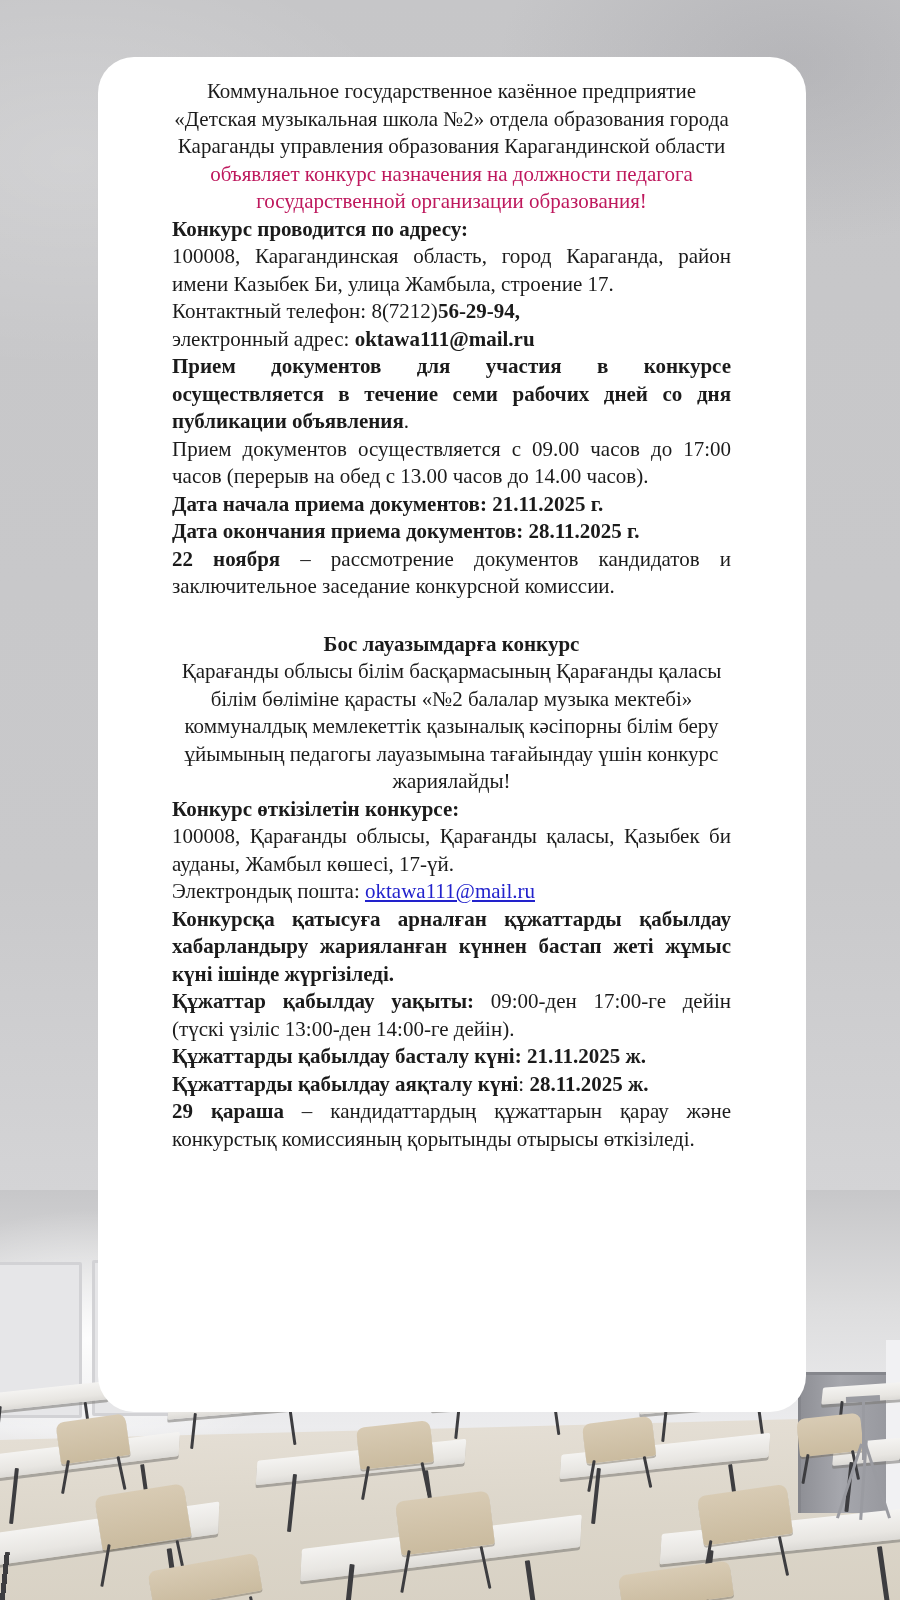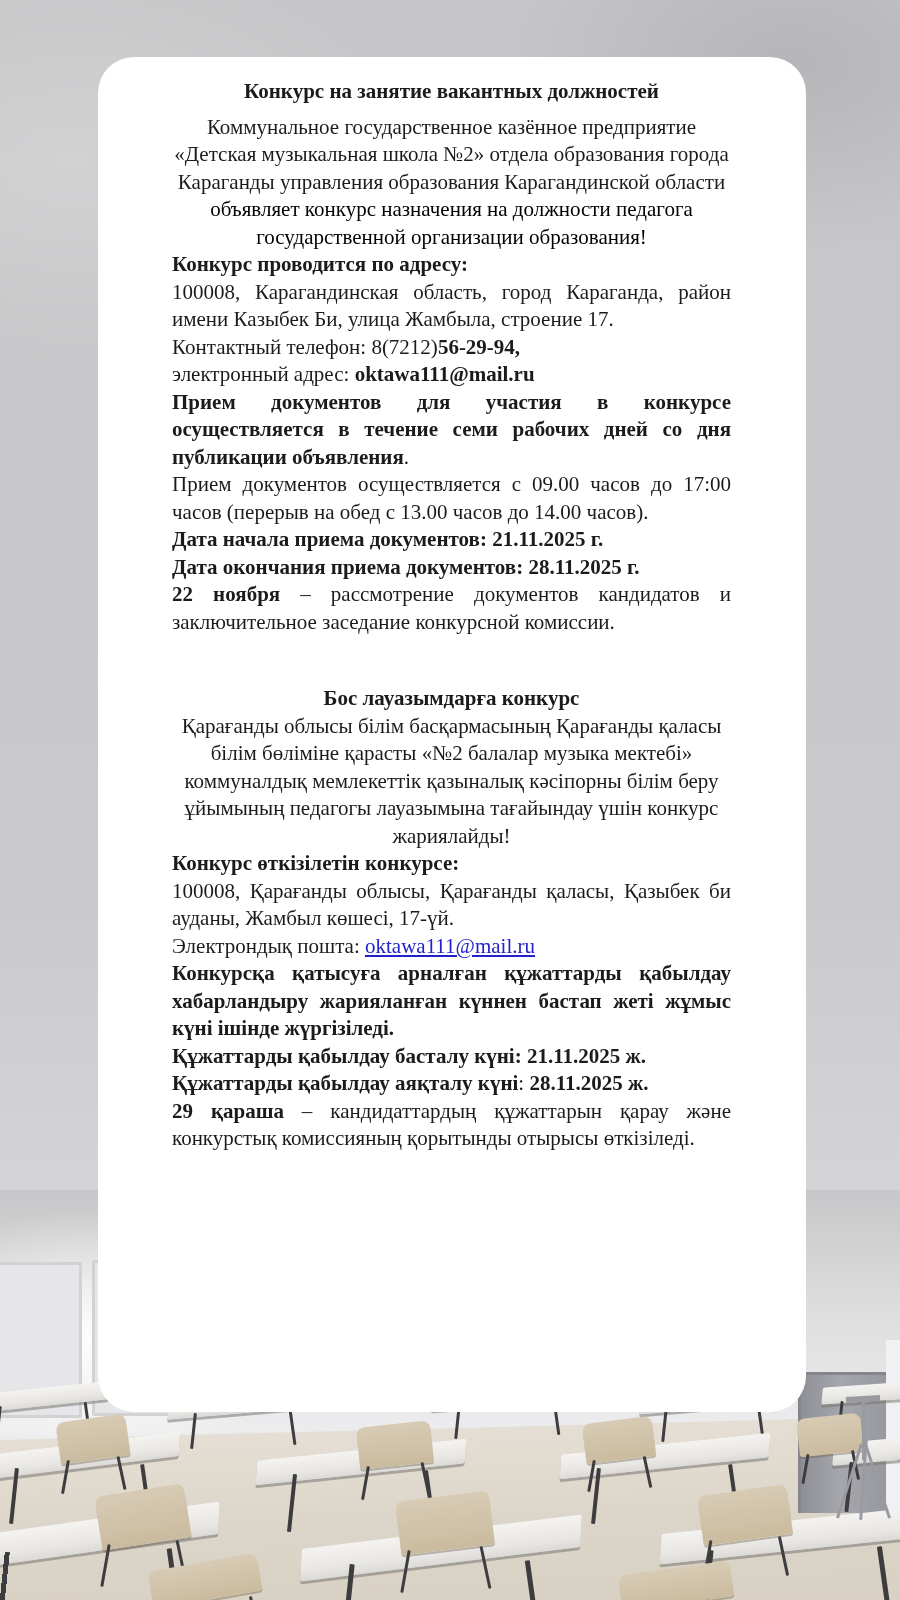--- a/index.html
+++ b/index.html
@@ -62,23 +62,23 @@
   
   .card{
     position:absolute;left:98px;top:57px;width:708px;height:1355px;
     background:#ffffff;border-radius:36px;box-sizing:border-box;
     padding:21px 75px 0 74px;
   }
   .line{margin:0;font-size:21px;line-height:27.5px;color:#1b1b1b;}
   .center{text-align:center;}
   .justify{text-align:justify;}
   .b{font-weight:bold;}
-  .muted{color:#000000;}
+  .muted{color:#be185d;}
   .gap-after{margin-bottom:8px;}
-  .gap-before{margin-top:49px;text-align:center;}
+  .gap-before{margin-top:30px;text-align:center;}
   a.email{color:#2222cc;text-decoration:underline;}
 </style>
 </head>
 <body>
 
 <div class="stage">
   <div class="bg-tones"></div>
 
   <div class="photo">
     <div class="wall"></div>
@@ -152,35 +152,35 @@
         <div class="tripod-pole" style="left: 862px; top: 212px; width: 3px; height: 58px; transform: rotate(0deg);"></div>
         <div class="tripod-pole" style="left: 848px; top: 252px; width: 3px; height: 78px; transform: rotate(18deg);"></div>
         <div class="tripod-pole" style="left: 876px; top: 252px; width: 3px; height: 78px; transform: rotate(-18deg);"></div>
         <div class="tripod-pole" style="left: 862px; top: 250px; width: 3px; height: 80px; transform: rotate(4deg);"></div>
         <div class="tripod-pole" style="left: 846px; top: 206px; width: 34px; height: 6px; transform: rotate(-3deg);"></div>
       </div>
   </div>
 
   <div class="card">
     <div id="doc">
-        <p class="line center gap-after"><span class="b">Конкурс на занятие вакантных должностей</span></p>
         <p class="line center"><span>Коммунальное государственное казённое предприятие «Детская музыкальная школа №2» отдела образования города Караганды управления образования Карагандинской области </span><span class="muted">объявляет конкурс назначения на должности педагога государственной организации образования!</span></p>
         <p class="line justify"><span class="b">Конкурс проводится по адресу:</span></p>
         <p class="line justify"><span>100008, Карагандинская область, город Караганда, район имени Казыбек Би, улица Жамбыла, строение 17.</span></p>
         <p class="line justify"><span>Контактный телефон: 8(7212)</span><span class="b">56-29-94,</span></p>
         <p class="line justify"><span>электронный адрес: </span><span class="b">oktawa111@mail.ru</span></p>
         <p class="line justify"><span class="b">Прием документов для участия в конкурсе осуществляется в течение семи рабочих дней со дня публикации объявления</span><span>.</span></p>
         <p class="line justify"><span>Прием документов осуществляется с 09.00 часов до 17:00 часов (перерыв на обед с 13.00 часов до 14.00 часов).</span></p>
         <p class="line justify"><span class="b">Дата начала приема документов: 21.11.2025 г.</span></p>
         <p class="line justify"><span class="b">Дата окончания приема документов: 28.11.2025 г.</span></p>
         <p class="line justify"><span class="b">22 ноября</span><span> – рассмотрение документов кандидатов и заключительное заседание конкурсной комиссии.</span></p>
         <p class="line center gap-before"><span class="b">Бос лауазымдарға конкурс</span></p>
         <p class="line center"><span>Қарағанды облысы білім басқармасының Қарағанды қаласы білім бөліміне қарасты «№2 балалар музыка мектебі» коммуналдық мемлекеттік қазыналық кәсіпорны білім беру ұйымының педагогы лауазымына тағайындау үшін конкурс жариялайды!</span></p>
         <p class="line justify"><span class="b">Конкурс өткізілетін конкурсе:</span></p>
         <p class="line justify"><span>100008, Қарағанды облысы, Қарағанды қаласы, Қазыбек би ауданы, Жамбыл көшесі, 17-үй.</span></p>
         <p class="line justify"><span>Электрондық пошта: </span><a href="#" class="email">oktawa111@mail.ru</a></p>
         <p class="line justify"><span class="b">Конкурсқа қатысуға арналған құжаттарды қабылдау хабарландыру жарияланған күннен бастап жеті жұмыс күні ішінде жүргізіледі.</span></p>
+        <p class="line justify"><span class="b">Құжаттар қабылдау уақыты:</span><span> 09:00-ден 17:00-ге дейін (түскі үзіліс 13:00-ден 14:00-ге дейін).</span></p>
         <p class="line justify"><span class="b">Құжаттарды қабылдау басталу күні: 21.11.2025 ж.</span></p>
         <p class="line justify"><span class="b">Құжаттарды қабылдау аяқталу күні</span><span>: </span><span class="b">28.11.2025 ж.</span></p>
         <p class="line justify"><span class="b">29 қараша</span><span> – кандидаттардың құжаттарын қарау және конкурстық комиссияның қорытынды отырысы өткізіледі.</span></p>
       </div>
   </div>
 </div>
 
 </body></html>

